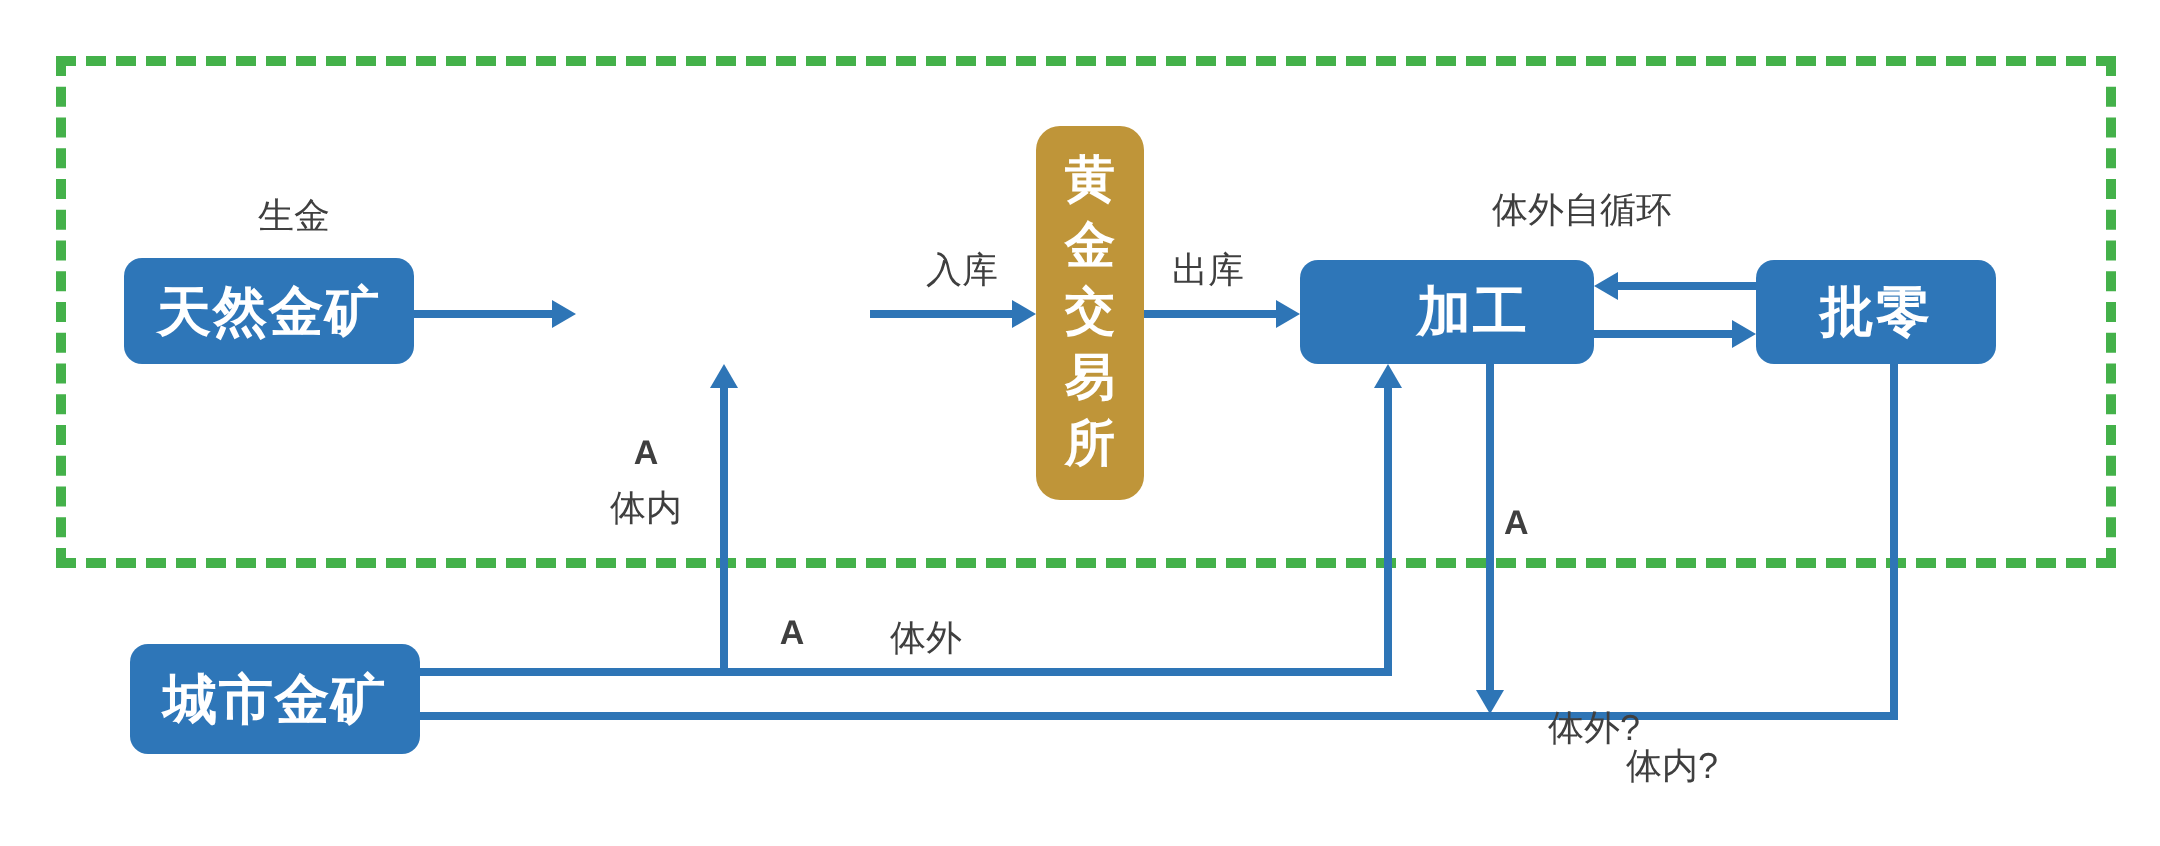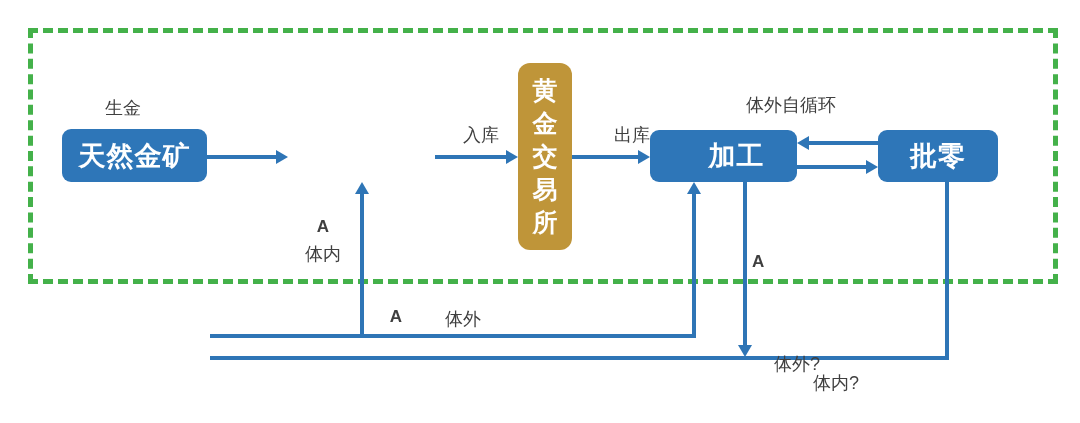--- a/index.html
+++ b/index.html
@@ -111,26 +111,29 @@
   </div>
 
   <div class="node" style="left:650px; top:130px; width:147px; height:52px;padding-left:26px;">
     <span>加工</span>
   </div>
 
   <div class="node" style="left:878px; top:130px; width:120px; height:52px;">
     <span>批零</span>
   </div>
 
+  <div class="node" style="left:65px; top:322px; width:145px; height:55px;">
+    <span>城市金矿</span>
+  </div>
 
-  <div class="lbl" style="left:85px; top:96px; width:76px;">生金</div>
+  <div class="lbl" style="left:109px; top:96px; width:76px;">生金</div>
 
   <div class="lbl" style="left:450px; top:123px; width:62px;">入库</div>
 
-  <div class="lbl" style="left:573px; top:123px; width:62px;margin-left:28px;">出库</div>
+  <div class="lbl" style="left:573px; top:123px; width:62px;">出库</div>
 
   <div class="lbl" style="left:740px; top:93px; width:102px;">体外自循环</div>
 
   <div class="lbl bold" style="left:308px; top:217px; width:30px;">A</div>
   <div class="lbl" style="left:287px; top:242px; width:72px;">体内</div>
 
   <div class="lbl bold" style="left:381px; top:307px; width:30px;">A</div>
   <div class="lbl" style="left:427px; top:307px; width:72px;">体外</div>
 
   <div class="lbl bold" style="left:752px; top:252px; width:30px; text-align:left;">A</div>

